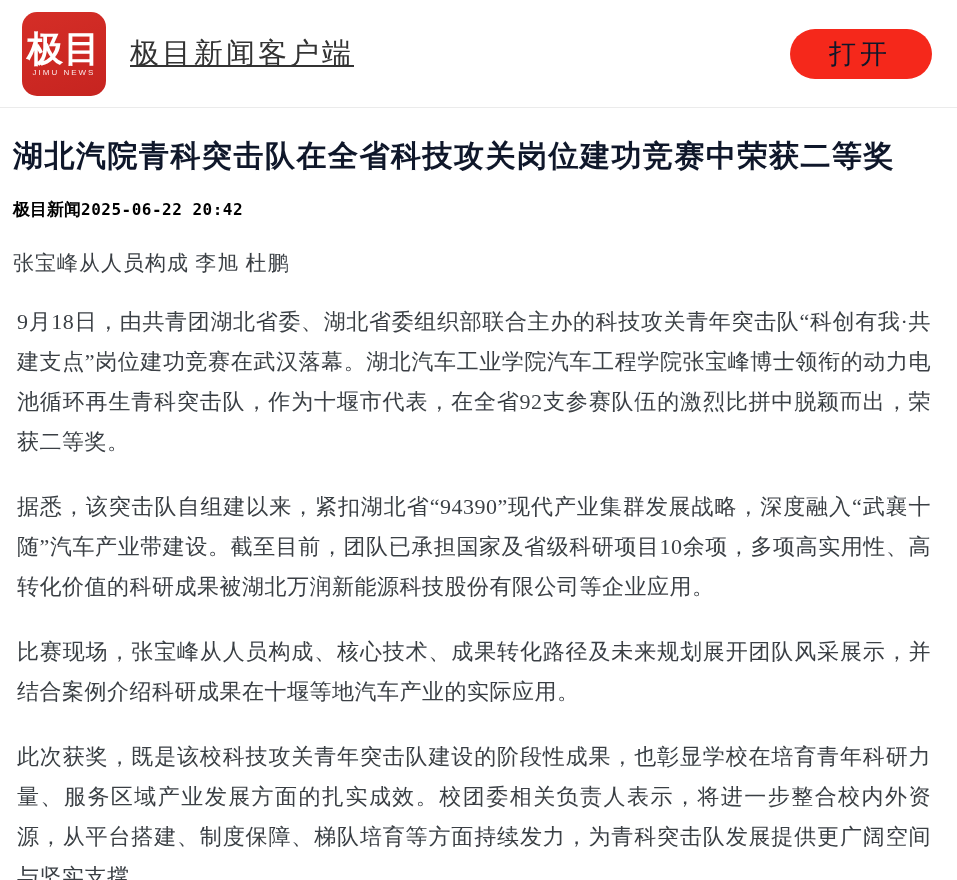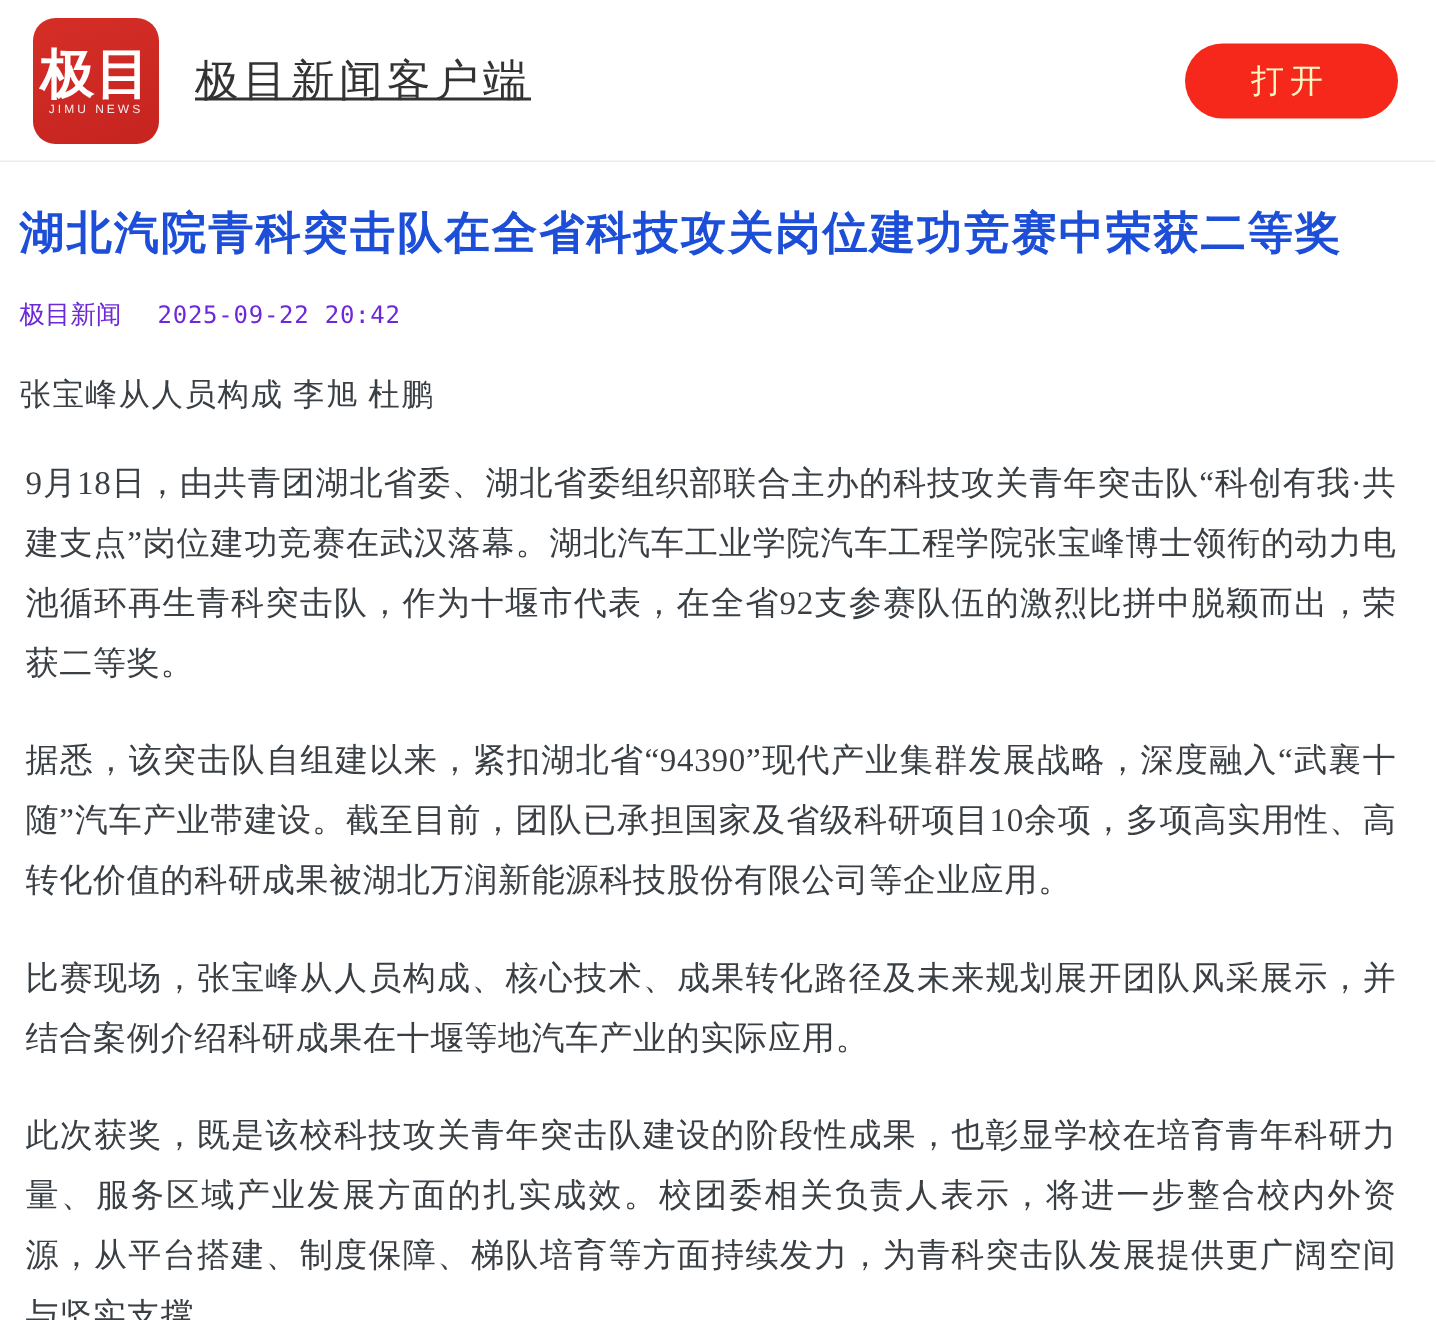--- a/index.html
+++ b/index.html
@@ -56,50 +56,50 @@
     white-space: nowrap;
     text-decoration: underline;
   }
   .open-btn {
     margin-left: auto;
     width: 142px;
     height: 50px;
     border: none;
     border-radius: 25px;
     background: #f5281b;
-    color: #fef9c3;
-    font-size: 22px;
+    color: #0f172a;
+    font-size: 27px;
     letter-spacing: 4px;
     display: flex;
     align-items: center;
     justify-content: center;
     cursor: pointer;
     font-family: inherit;
     padding-left: 4px;
   }
 
   
   .main {
     padding: 0 22px 0 13px;
   }
   .article-title {
     margin: 28px 0 0;
     font-size: 30px;
     font-weight: bold;
-    color: #1d4ed8;
+    color: #0f172a;
     letter-spacing: 1.5px;
     line-height: 1.3;
   }
   .meta {
     margin-top: 23px;
     display: flex;
     align-items: baseline;
-    gap: 24px;
-    color: #6d28d9;
+    color: #000000;
     font-size: 17px;
+    font-weight: bold;
   }
   .meta .timestamp {
     font-family: "DejaVu Sans Mono", monospace;
     font-size: 16px;
     letter-spacing: 0.5px;
   }
   .author-line {
     margin-top: 28px;
     font-size: 21px;
     color: #3a3f44;
@@ -124,21 +124,21 @@
   </div>
   <div class="app-title">极目新闻客户端</div>
   <button class="open-btn">打开</button>
 </header>
 
 <main class="main">
   <h1 class="article-title">湖北汽院青科突击队在全省科技攻关岗位建功竞赛中荣获二等奖</h1>
 
   <div class="meta">
     <span class="source">极目新闻</span>
-    <span class="timestamp">2025-09-22 20:42</span>
+    <span class="timestamp">2025-06-22 20:42</span>
   </div>
 
   <p class="author-line">张宝峰从人员构成 李旭 杜鹏</p>
 
   <p class="para">9月18日，由共青团湖北省委、湖北省委组织部联合主办的科技攻关青年突击队“科创有我·共建支点”岗位建功竞赛在武汉落幕。湖北汽车工业学院汽车工程学院张宝峰博士领衔的动力电池循环再生青科突击队，作为十堰市代表，在全省92支参赛队伍的激烈比拼中脱颖而出，荣获二等奖。</p>
   <p class="para">据悉，该突击队自组建以来，紧扣湖北省“94390”现代产业集群发展战略，深度融入“武襄十随”汽车产业带建设。截至目前，团队已承担国家及省级科研项目10余项，多项高实用性、高转化价值的科研成果被湖北万润新能源科技股份有限公司等企业应用。</p>
   <p class="para">比赛现场，张宝峰从人员构成、核心技术、成果转化路径及未来规划展开团队风采展示，并结合案例介绍科研成果在十堰等地汽车产业的实际应用。</p>
   <p class="para">此次获奖，既是该校科技攻关青年突击队建设的阶段性成果，也彰显学校在培育青年科研力量、服务区域产业发展方面的扎实成效。校团委相关负责人表示，将进一步整合校内外资源，从平台搭建、制度保障、梯队培育等方面持续发力，为青科突击队发展提供更广阔空间与坚实支撑。</p>
 </main>
 

